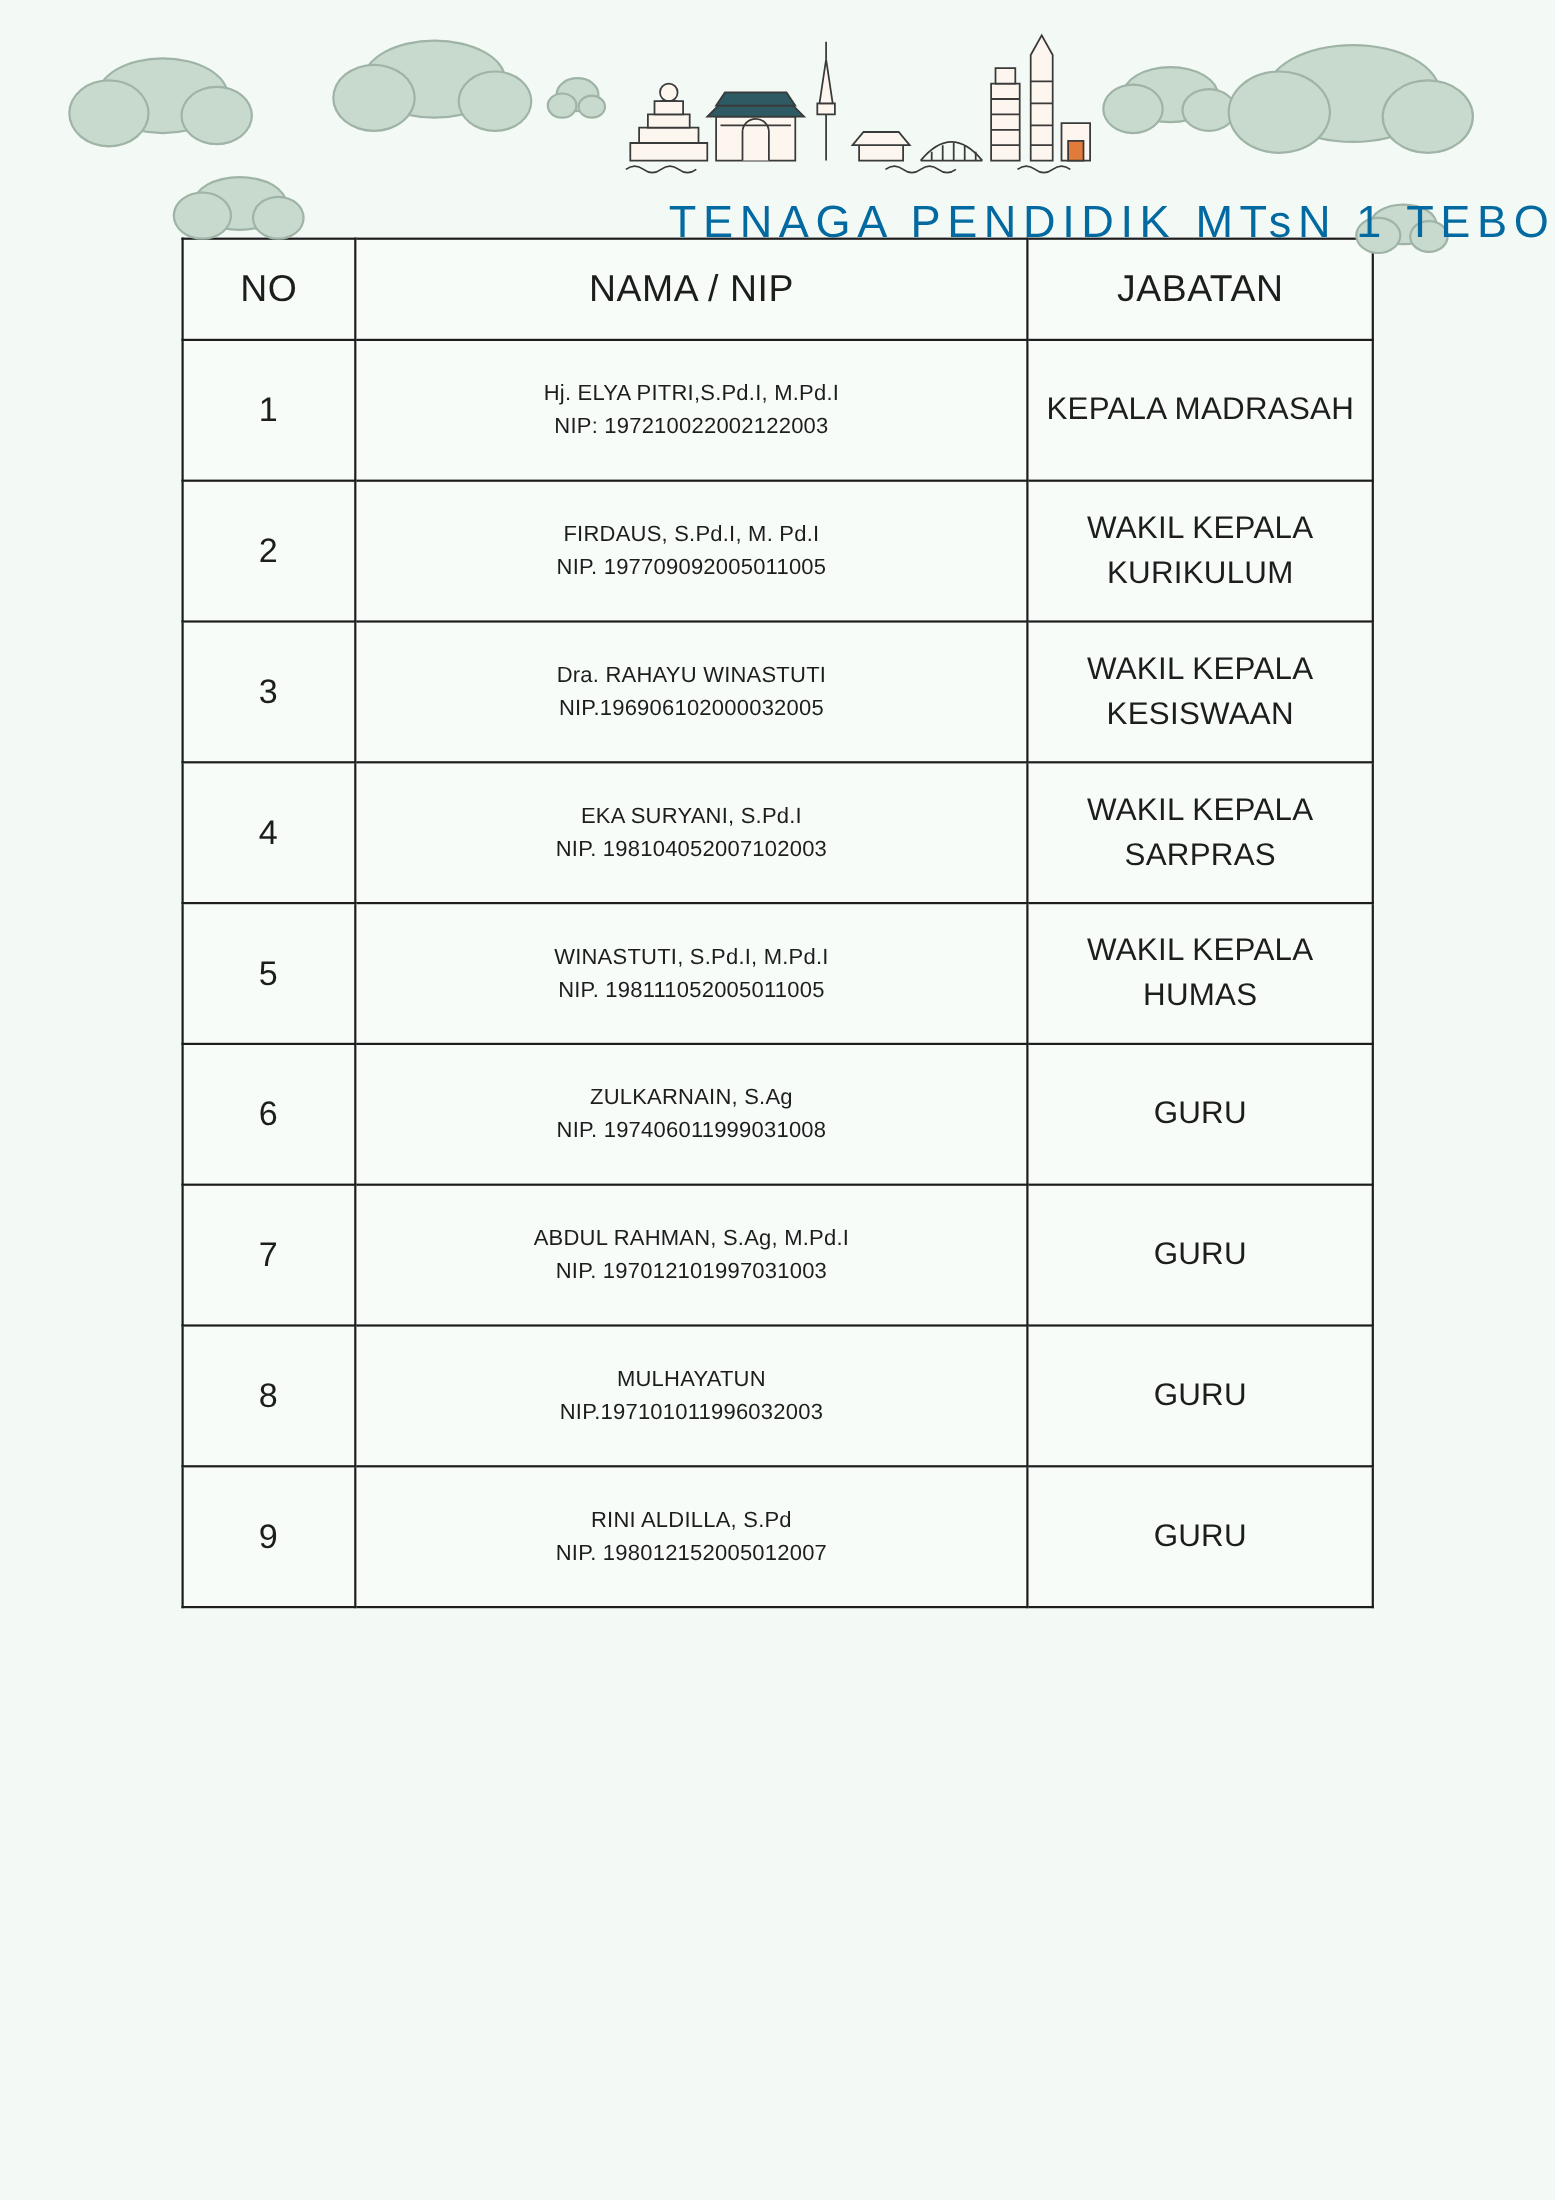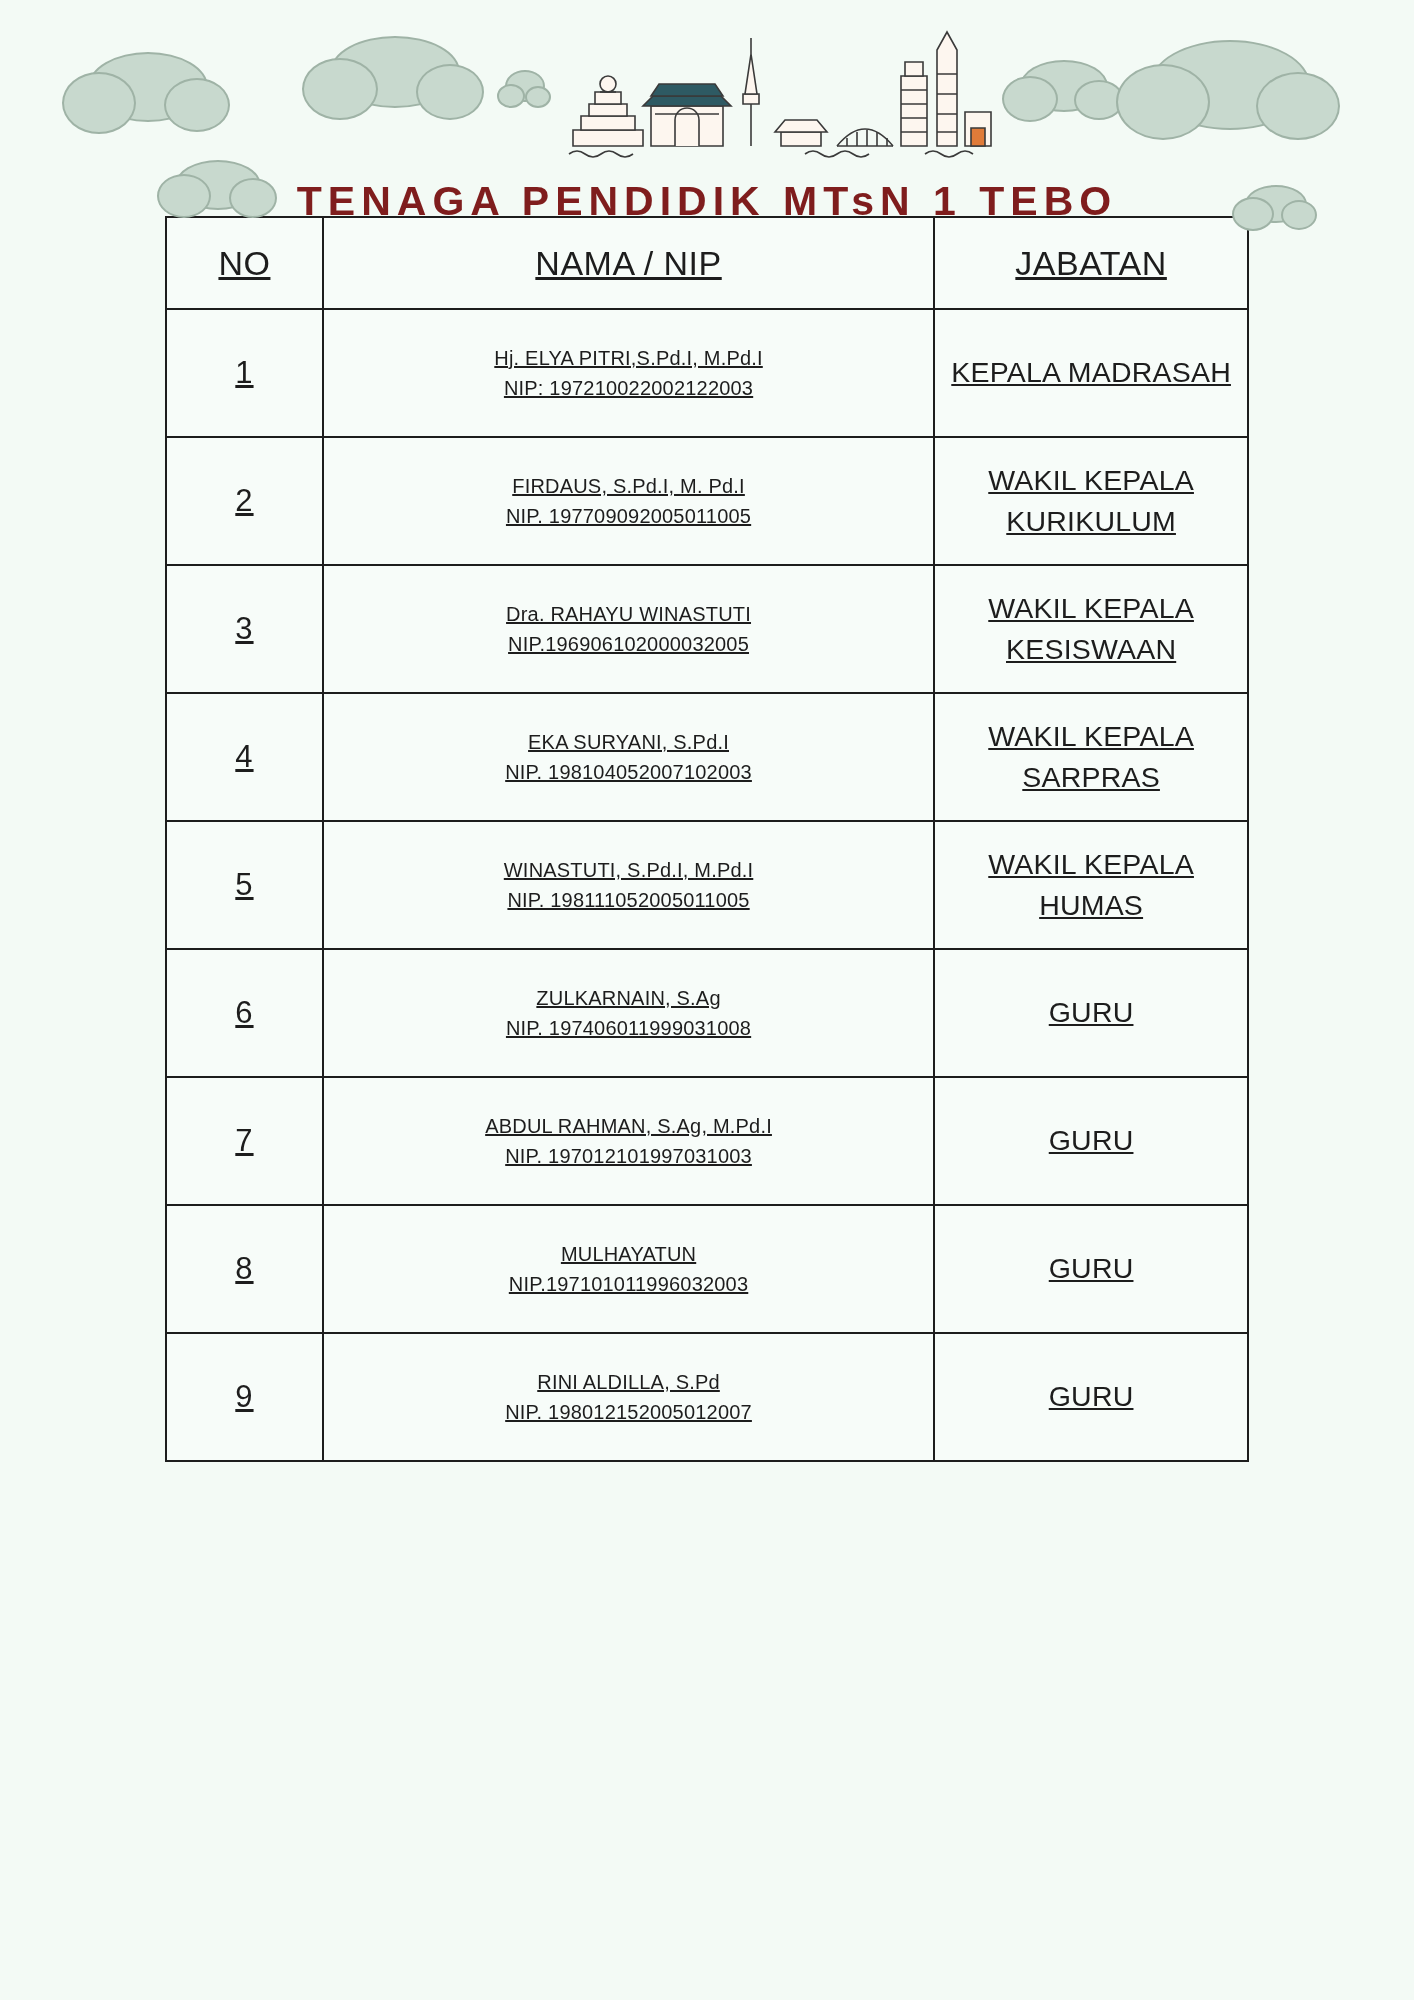--- a/index.html
+++ b/index.html
@@ -68,25 +68,25 @@
     width: 440px;
     height: 145px;
   }
 
   
   .title {
     position: absolute;
     top: 178px;
     left: 0;
     width: 100%;
-    text-align: center;
+    text-align: right;
     font-size: 41px;
     letter-spacing: 6px;
-    color: #7f1d1d;
-    font-weight: 700;
+    color: #0369a1;
+    font-weight: 400;
     z-index: 5;
   }
 
   
   .table-wrap {
     padding: 0 165px 40px 165px;
     margin-top: -14px;
   }
   table {
     width: 100%;
@@ -96,21 +96,20 @@
   }
   col.c-no { width: 14.5%; }
   col.c-nama { width: 56.5%; }
   col.c-jab { width: 29%; }
 
   th, td {
     border: 2px solid #1d1d1d;
     text-align: center;
     vertical-align: middle;
     padding: 10px 8px;
-    text-decoration: underline;
   }
   thead th {
     font-size: 34px;
     font-weight: 400;
     height: 92px;
     letter-spacing: 0.5px;
   }
   td.no {
     font-size: 31px;
     letter-spacing: 1px;

